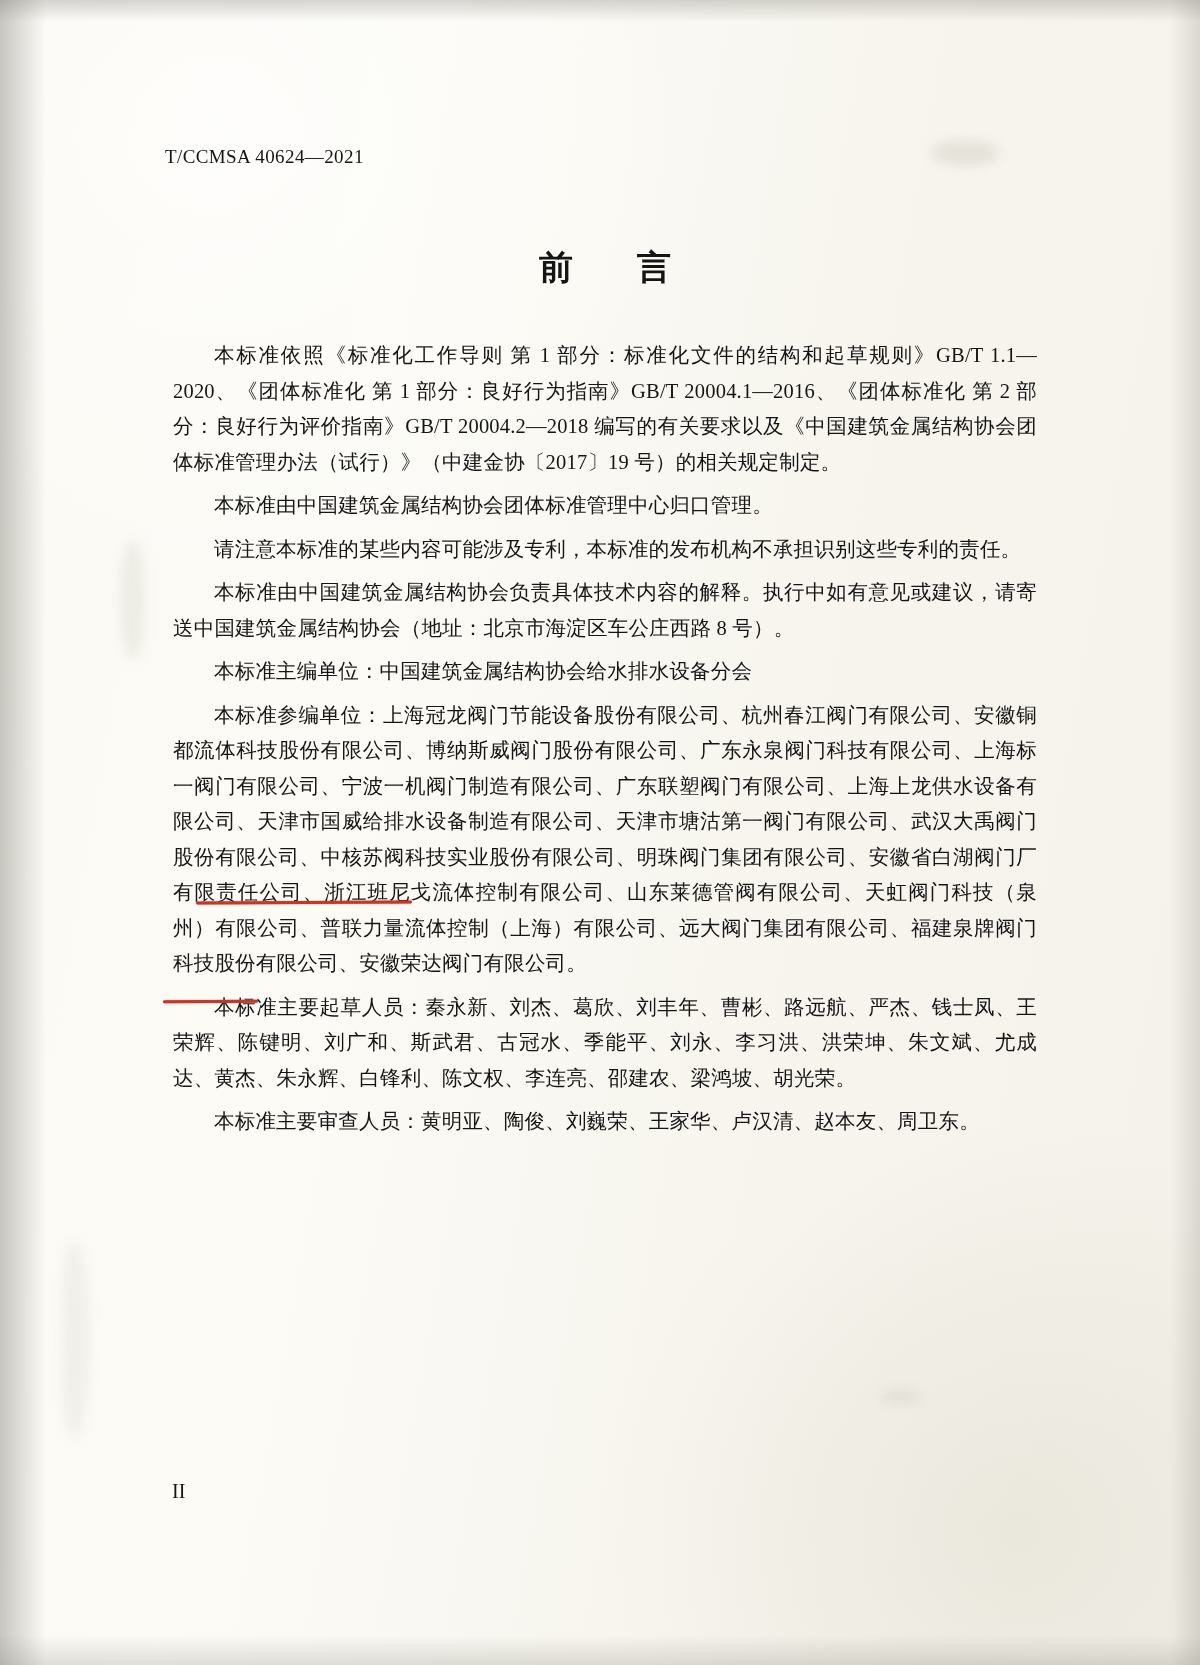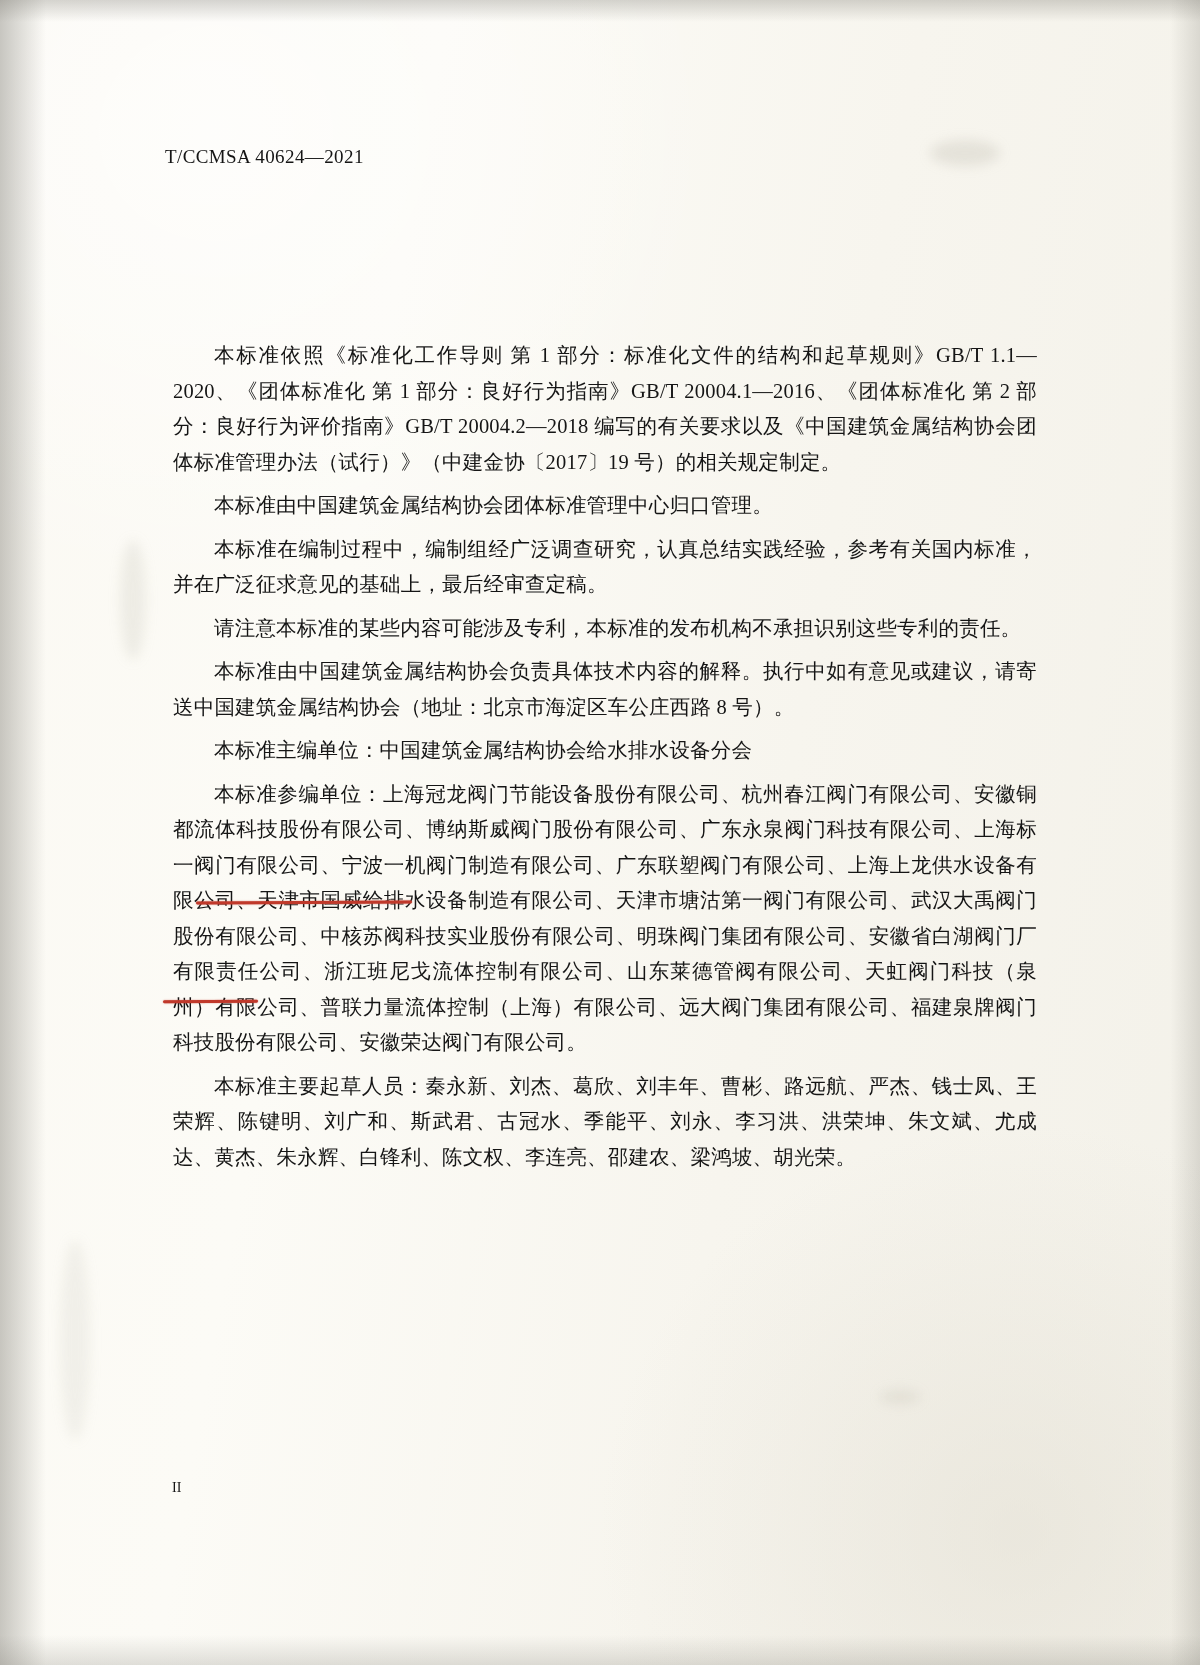--- a/index.html
+++ b/index.html
@@ -103,21 +103,21 @@
     text-justify: inter-ideograph;
     text-indent: 2em;
     margin: 8px;
     letter-spacing: 0.2px;
   }
 
   .page-number {
     position: absolute;
     left: 172px;
     top: 1480px;
-    font-size: 14px;
+    font-size: 20px;
     font-family: "Liberation Serif", serif;
   }
 
   
   .annotation {
     position: absolute;
     height: 3px;
     background: #c0392b;
     border-radius: 2px;
     box-shadow: 0 0 1.5px rgba(192,57,43,0.7);
@@ -144,30 +144,31 @@
 
   <div class="smudge" style="left:930px; top:140px; width:70px; height:26px;"></div>
   <div class="smudge" style="left:120px; top:540px; width:26px; height:120px; background:rgba(170,165,150,0.16);"></div>
   <div class="smudge" style="left:880px; top:1390px; width:40px; height:14px; background:rgba(170,165,150,0.18);"></div>
   <div class="smudge" style="left:60px; top:1240px; width:30px; height:200px; background:rgba(180,176,162,0.14);"></div>
 
   <div class="content">
 
     <div class="std-number">T/CCMSA 40624—2021</div>
 
+    <div class="doc-title">前 言</div>
 
     <div class="body-text">
       <p class="para">本标准依照《标准化工作导则 第 1 部分：标准化文件的结构和起草规则》GB/T 1.1—2020、《团体标准化 第 1 部分：良好行为指南》GB/T 20004.1—2016、《团体标准化 第 2 部分：良好行为评价指南》GB/T 20004.2—2018 编写的有关要求以及《中国建筑金属结构协会团体标准管理办法（试行）》（中建金协〔2017〕19 号）的相关规定制定。</p>
       <p class="para">本标准由中国建筑金属结构协会团体标准管理中心归口管理。</p>
-      <p class="para">本标准在编制过程中，编制组经广泛调查研究，认真总结实践经验，参考有关国内标准，并在广泛征求意见的基础上，最后经审查定稿。</p>
       <p class="para">请注意本标准的某些内容可能涉及专利，本标准的发布机构不承担识别这些专利的责任。</p>
       <p class="para">本标准由中国建筑金属结构协会负责具体技术内容的解释。执行中如有意见或建议，请寄送中国建筑金属结构协会（地址：北京市海淀区车公庄西路 8 号）。</p>
       <p class="para">本标准主编单位：中国建筑金属结构协会给水排水设备分会</p>
       <p class="para">本标准参编单位：上海冠龙阀门节能设备股份有限公司、杭州春江阀门有限公司、安徽铜都流体科技股份有限公司、博纳斯威阀门股份有限公司、广东永泉阀门科技有限公司、上海标一阀门有限公司、宁波一机阀门制造有限公司、广东联塑阀门有限公司、上海上龙供水设备有限公司、天津市国威给排水设备制造有限公司、天津市塘沽第一阀门有限公司、武汉大禹阀门股份有限公司、中核苏阀科技实业股份有限公司、明珠阀门集团有限公司、安徽省白湖阀门厂有限责任公司、浙江班尼戈流体控制有限公司、山东莱德管阀有限公司、天虹阀门科技（泉州）有限公司、普联力量流体控制（上海）有限公司、远大阀门集团有限公司、福建泉牌阀门科技股份有限公司、安徽荣达阀门有限公司。</p>
       <p class="para">本标准主要起草人员：秦永新、刘杰、葛欣、刘丰年、曹彬、路远航、严杰、钱士凤、王荣辉、陈键明、刘广和、斯武君、古冠水、季能平、刘永、李习洪、洪荣坤、朱文斌、尤成达、黄杰、朱永辉、白锋利、陈文权、李连亮、邵建农、梁鸿坡、胡光荣。</p>
+      <p class="para">本标准主要审查人员：黄明亚、陶俊、刘巍荣、王家华、卢汉清、赵本友、周卫东。</p>
     </div>
   </div>
 
   <div class="annotation a1"></div>
   <div class="annotation a2"></div>
 
   <div class="page-number">II</div>
 
   <div class="edge-shadow-left"></div>
   <div class="edge-shadow-top"></div>

